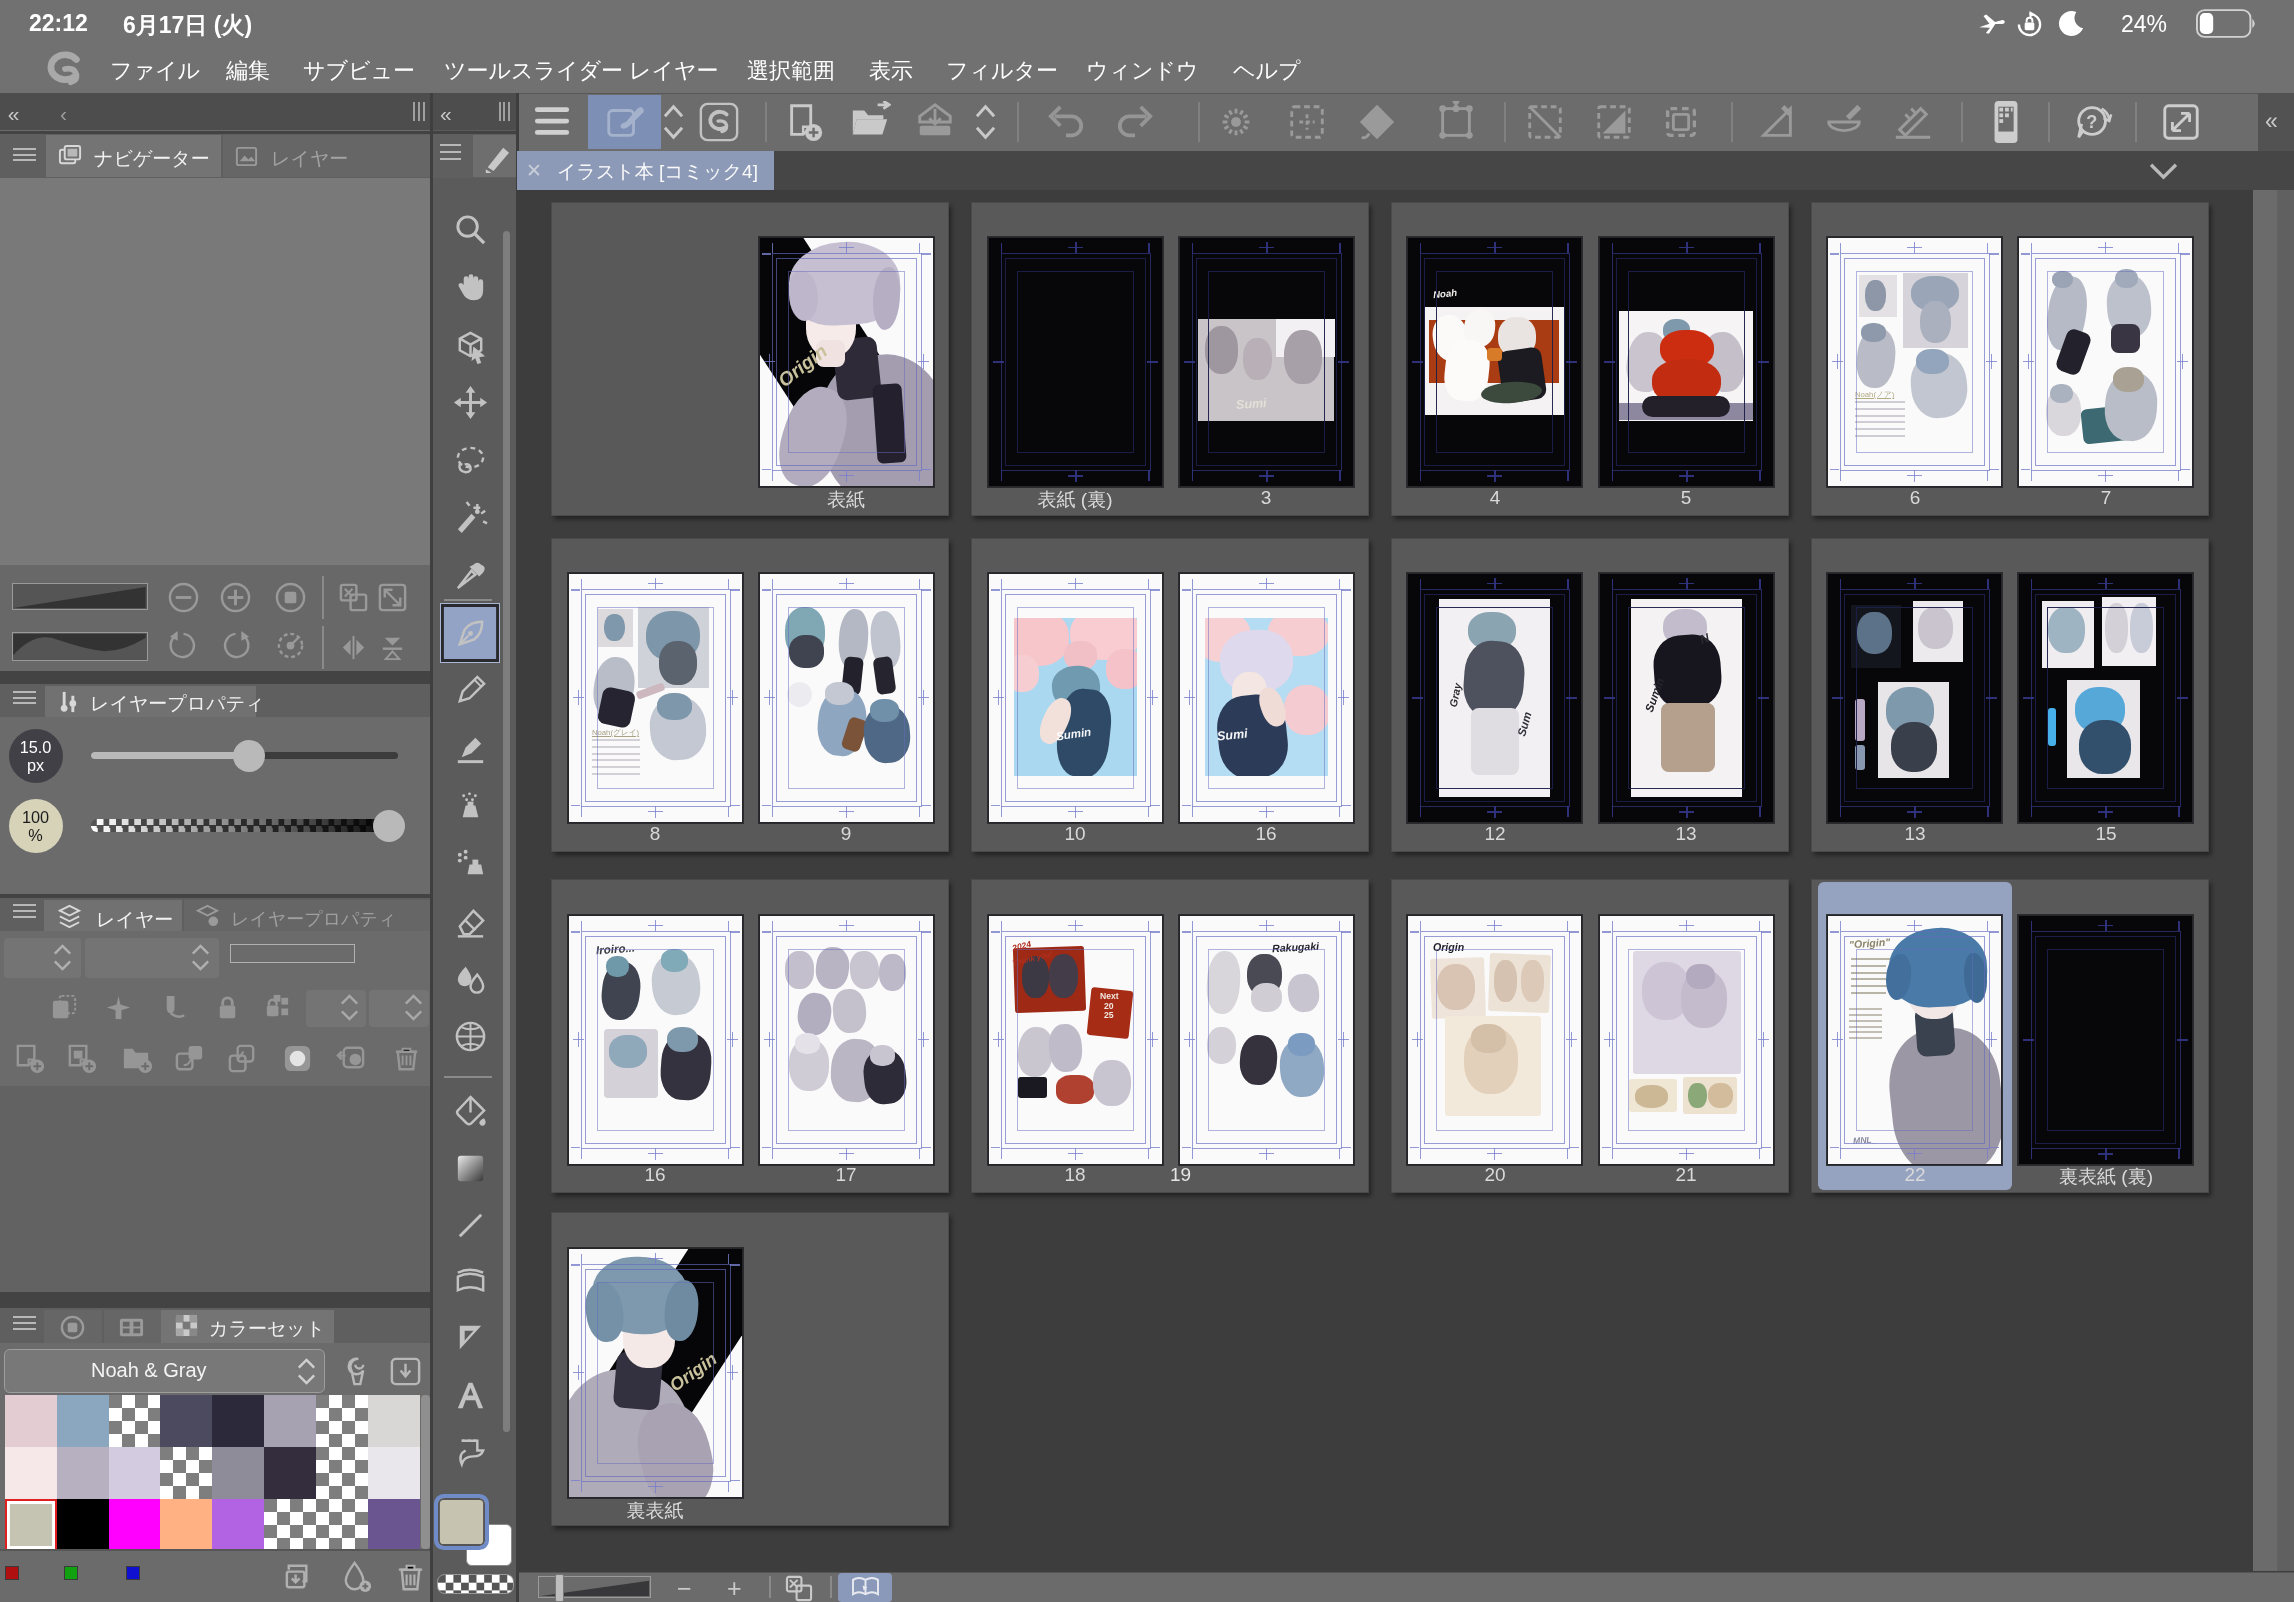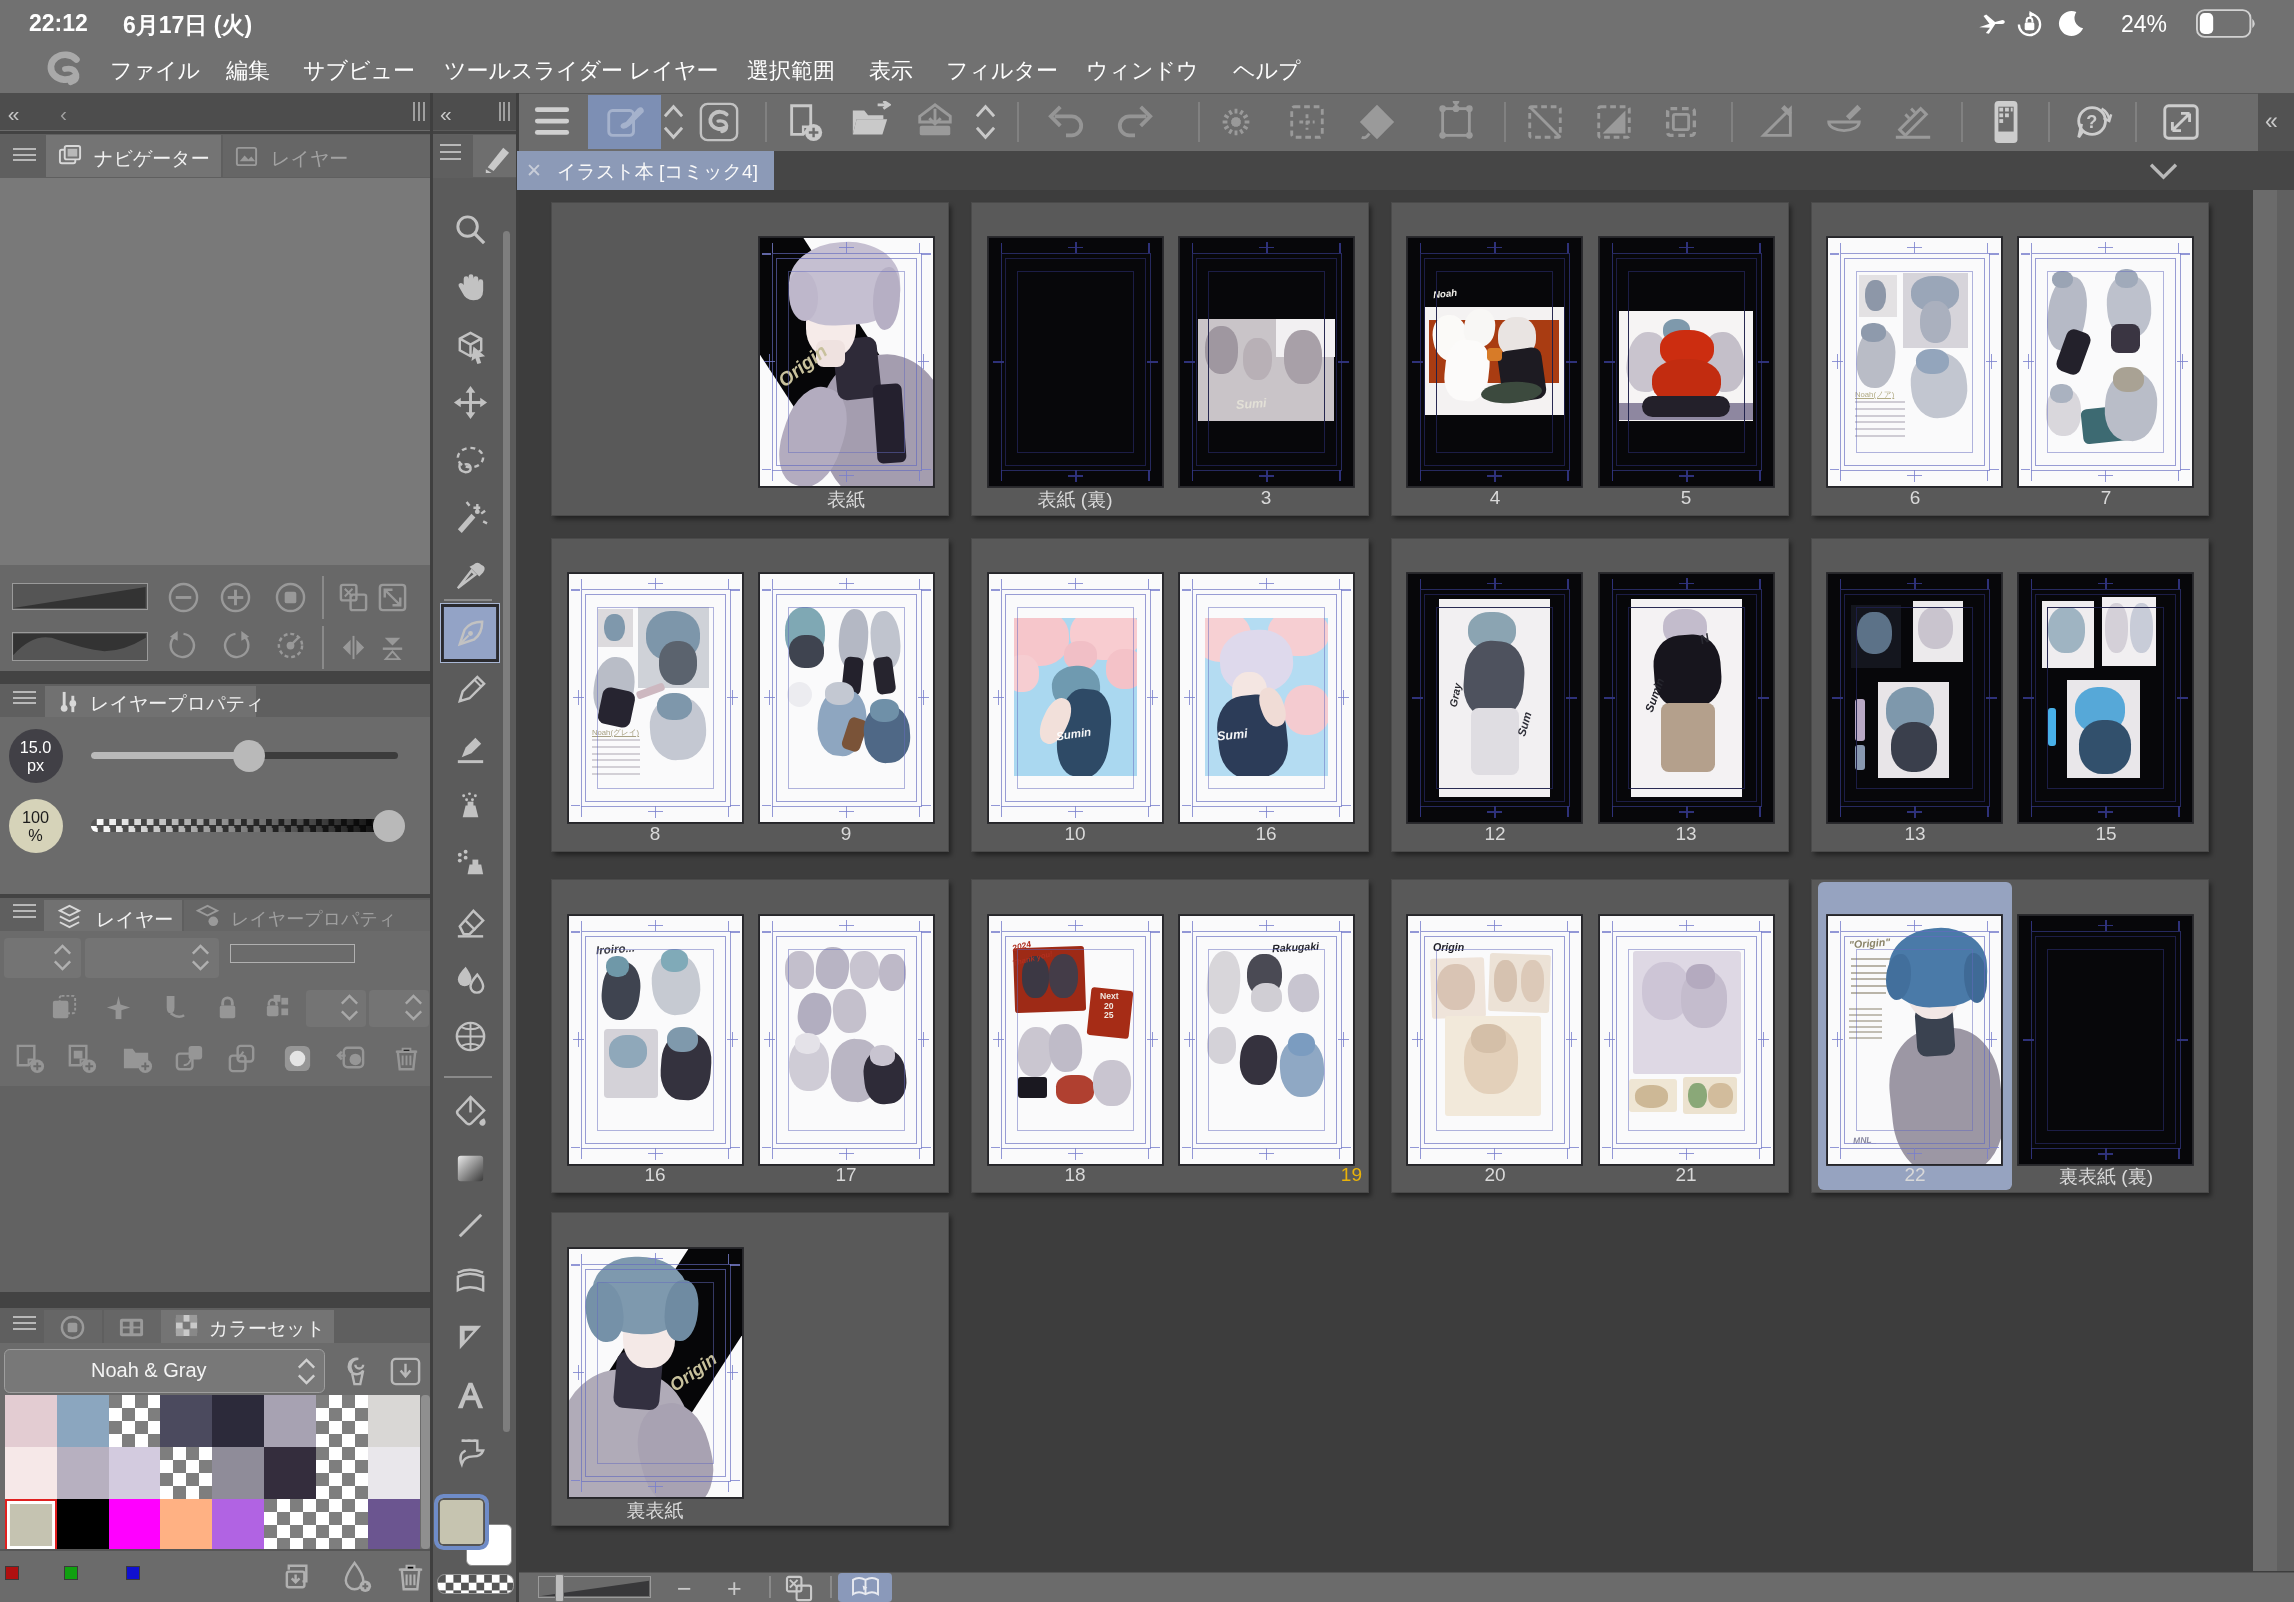--- a/index.html
+++ b/index.html
@@ -1160,21 +1160,21 @@
     <div class="a" style="left:11.5px;top:4.8px;width:1.4px;height:10.6px;background:rgba(120,126,205,0.8)"></div>
     <div class="a" style="left:11.5px;top:232px;width:1.4px;height:10.6px;background:rgba(120,126,205,0.8)"></div>
     <div class="a" style="left:159px;top:4.8px;width:1.4px;height:10.6px;background:rgba(120,126,205,0.8)"></div>
     <div class="a" style="left:159px;top:232px;width:1.4px;height:10.6px;background:rgba(120,126,205,0.8)"></div>
     <div class="a" style="left:1.9px;top:15.4px;width:9.6px;height:1.4px;background:rgba(120,126,205,0.8)"></div>
     <div class="a" style="left:161px;top:15.4px;width:9.6px;height:1.4px;background:rgba(120,126,205,0.8)"></div>
     <div class="a" style="left:1.9px;top:231px;width:9.6px;height:1.4px;background:rgba(120,126,205,0.8)"></div>
     <div class="a" style="left:161px;top:231px;width:9.6px;height:1.4px;background:rgba(120,126,205,0.8)"></div>
   </div>
 <div class="a" style="left:979px;top:1164px;width:192px;text-align:center;font-size:19px;color:#d9d9d9;">18</div>
-<div class="a" style="left:1170px;top:1164px;width:192px;text-align:right;font-size:19px;color:#eab308;">19</div>
+<div class="a" style="left:1170px;top:1164px;width:192px;text-align:left;font-size:19px;color:#e5e5e5;">19</div>
 <div class="a" style="left:1391px;top:879px;width:398px;height:314px;background:#595959;box-shadow:2.9px 3.8px 4.8px rgba(0,0,0,0.45);border:1px solid #4a4a4a;"></div>
 <div class="a" style="left:1408px;top:916px;width:173px;height:248px;background:#fafafb;box-shadow:0 0 0 1.9px #26262a;overflow:hidden;">
     <div class="a" style="left:25px;top:25px;font-size:10.6px;color:#1e1e26;white-space:nowrap;font-style:italic"><b>Origin</b></div>
     <div class="a" style="left:23px;top:42px;width:54px;height:60px;background:#efe4da;border-radius:2.9px;transform:rotate(-2deg);"></div>
     <div class="a" style="left:29px;top:48px;width:38px;height:46px;background:#d9c4b4;border-radius:45%;"></div>
     <div class="a" style="left:81px;top:38px;width:61px;height:58px;background:#ece2d6;border-radius:2.9px;transform:rotate(2deg);"></div>
     <div class="a" style="left:86px;top:44px;width:23px;height:42px;background:#d6c2b0;border-radius:45%;"></div>
     <div class="a" style="left:113px;top:44px;width:23px;height:42px;background:#dcc9b8;border-radius:45%;"></div>
     <div class="a" style="left:37px;top:100px;width:96px;height:100px;background:#f2e9da;border-radius:2.9px;"></div>
     <div class="a" style="left:56px;top:111px;width:54px;height:67px;background:#e3d0ba;border-radius:45%;"></div>

